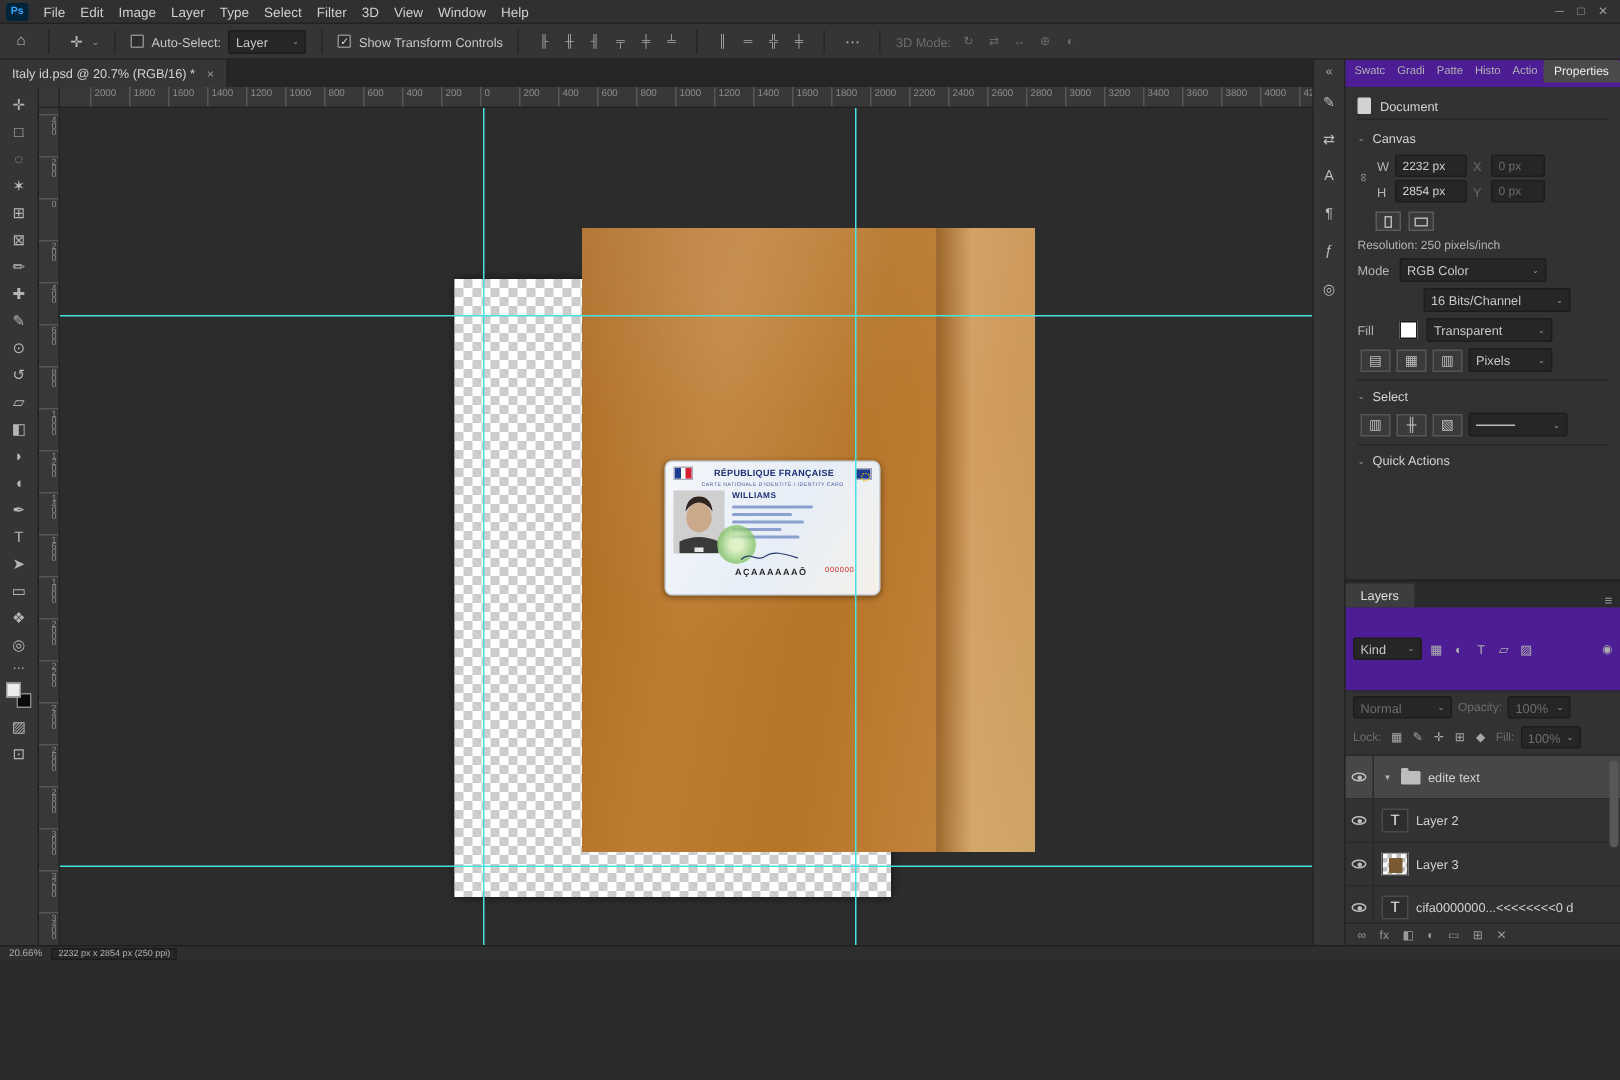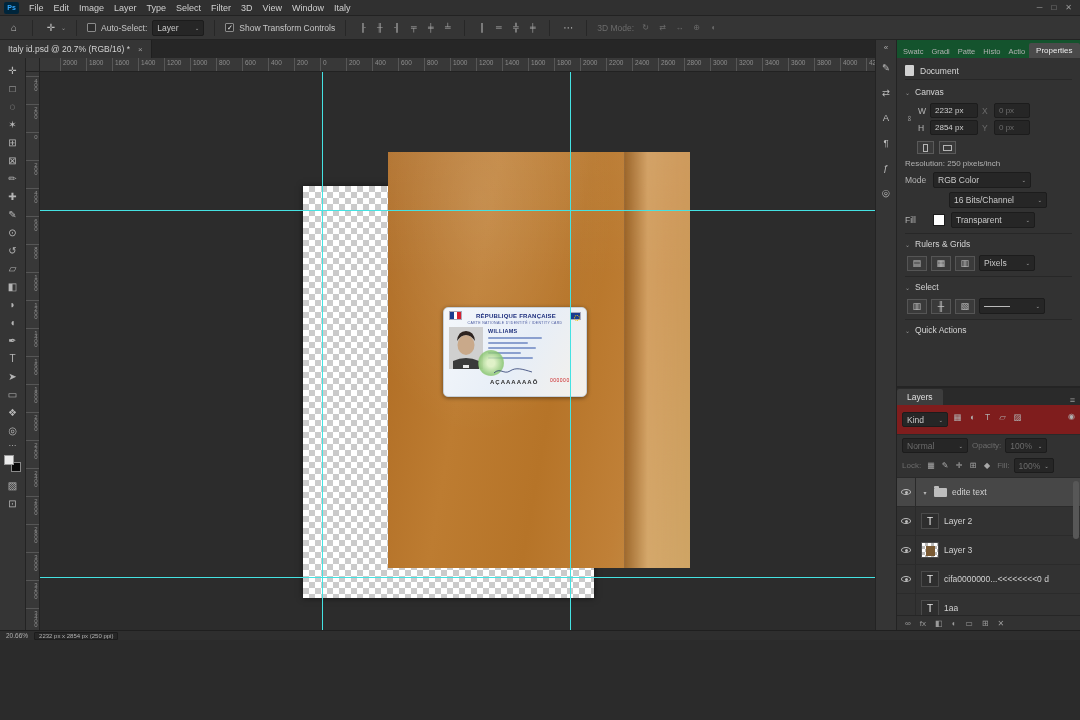--- a/index.html
+++ b/index.html
@@ -108,21 +108,21 @@
 
   
   .dock-strip{position:absolute;left:875px;top:40px;width:21px;bottom:10px;background:#353535;border-left:1px solid #232323;
     z-index:45;display:flex;flex-direction:column;align-items:center}
   .dock-collapse{height:15px;font-size:8px;color:#aaa;display:flex;align-items:center}
   .dock-icon{width:100%;height:25px;display:flex;align-items:center;justify-content:center;font-size:9.5px;color:#bdbdbd}
 
   
   .panels{position:absolute;left:896px;top:40px;right:0;bottom:10px;background:#323232;border-left:1px solid #232323;
     z-index:44;display:flex;flex-direction:column}
-  .ptabs{height:18px;background:#14532d;display:flex;align-items:flex-end;font-size:7.5px;color:#b2b2b2;padding-left:2px}
+  .ptabs{height:18px;background:#4c1d95;display:flex;align-items:flex-start;font-size:7.5px;color:#b2b2b2;padding-left:2px}
   .ptab{padding:2px 4px;white-space:nowrap}
   .ptab.active{background:#4a4a4a;color:#ececec;border-radius:2px 2px 0 0;padding:3px 7px;font-size:8px}
   .pmenu{margin-left:auto;padding:0 5px;color:#9a9a9a;font-size:9px}
 
   .props{height:330px;border-bottom:2px solid #242424;padding:4px 8px;overflow:hidden;font-size:8.5px}
   .doc-row{display:flex;align-items:center;gap:6px;height:18px;border-bottom:1px solid #272727;margin-bottom:2px}
   .doc-icon{width:9px;height:11px;background:#d2d2d2;border-radius:1px}
   .sect{display:flex;align-items:center;gap:5px;padding:5px 0 4px;font-size:8.5px;color:#d4d4d4}
   .sect.bt{border-top:1px solid #272727;margin-top:5px}
   .schev{font-size:6px;color:#9a9a9a}
@@ -147,21 +147,21 @@
   .wswatch{width:12px;height:12px;background:#fff;border:1px solid #1c1c1c}
   .irow{display:flex;align-items:center;gap:4px;margin:2px 0 2px 2px}
   .ibox{width:20px;height:15px;border:1px solid #555;background:#3a3a3a;display:flex;align-items:center;justify-content:center;
     font-size:9px;color:#c2c2c2}
   .lineglyph{width:26px;border-top:1px solid #bbb;display:inline-block}
 
   
   .layerspanel{flex:1;display:flex;flex-direction:column;overflow:hidden}
   .ltabbar{height:17px;background:#2a2a2a;display:flex;align-items:flex-end;font-size:8.5px}
   .ltab{background:#3d3d3d;height:16px;padding:0 10px;display:flex;align-items:center;color:#e0e0e0;border-radius:2px 2px 0 0}
-  .lfilter{display:flex;gap:3px;padding:7px 5px;border-bottom:1px solid #2a2a2a;background:#7f1d1d}
+  .lfilter{display:flex;align-items:center;gap:3px;padding:20px 5px;border-bottom:1px solid #2a2a2a;background:#4c1d95}
   .fsel{width:46px;height:15px}
   .ficon{width:13px;text-align:center;font-size:8.5px;color:#b0b0b0}
   .ftoggle{margin-left:auto;font-size:8px;color:#b0b0b0}
   .lblend{display:flex;align-items:center;gap:4px;padding:3px 5px;font-size:8px}
   .llock{display:flex;align-items:center;gap:4px;padding:2px 5px 4px;font-size:8px;border-bottom:1px solid #2a2a2a}
   .licon{width:12px;text-align:center;font-size:8px;color:#a8a8a8}
   .lrows{flex:1;position:relative;overflow:hidden}
   .lrow{height:29px;display:flex;align-items:center;border-bottom:1px solid #2b2b2b;gap:5px;padding-right:10px}
   .lrow.selected{background:#474747}
   .eyec{width:19px;height:100%;border-right:1px solid #2a2a2a;display:flex;align-items:center;justify-content:center;flex:none}
@@ -198,21 +198,21 @@
         <span class="menu-item">File</span>
         <span class="menu-item">Edit</span>
         <span class="menu-item">Image</span>
         <span class="menu-item">Layer</span>
         <span class="menu-item">Type</span>
         <span class="menu-item">Select</span>
         <span class="menu-item">Filter</span>
         <span class="menu-item">3D</span>
         <span class="menu-item">View</span>
         <span class="menu-item">Window</span>
-        <span class="menu-item">Italy</span>
+        <span class="menu-item">Help</span>
       </nav>
     <span class="win-controls">
         <span class="win-btn">─</span>
         <span class="win-btn">□</span>
         <span class="win-btn">✕</span>
       </span>
   </header>
 
   <div class="optionsbar">
     <span class="ob-icon">⌂</span>
@@ -554,24 +554,20 @@
       </div>
       <div class="mrow">
         <span class="mlabel">Fill</span>
         <span class="wswatch"></span>
         <span class="sel w80">
           <span>Transparent</span>
           <span class="car">⌄</span>
         </span>
       </div>
 
-      <div class="sect bt">
-        <span class="schev">⌄</span>
-        <span>Rulers &amp; Grids</span>
-      </div>
       <div class="irow">
         <span style="display:flex;gap:4px">
             <span class="ibox">▤</span>
             <span class="ibox">▦</span>
             <span class="ibox">▥</span>
           </span>
         <span class="sel w54">
           <span>Pixels</span>
           <span class="car">⌄</span>
         </span>

